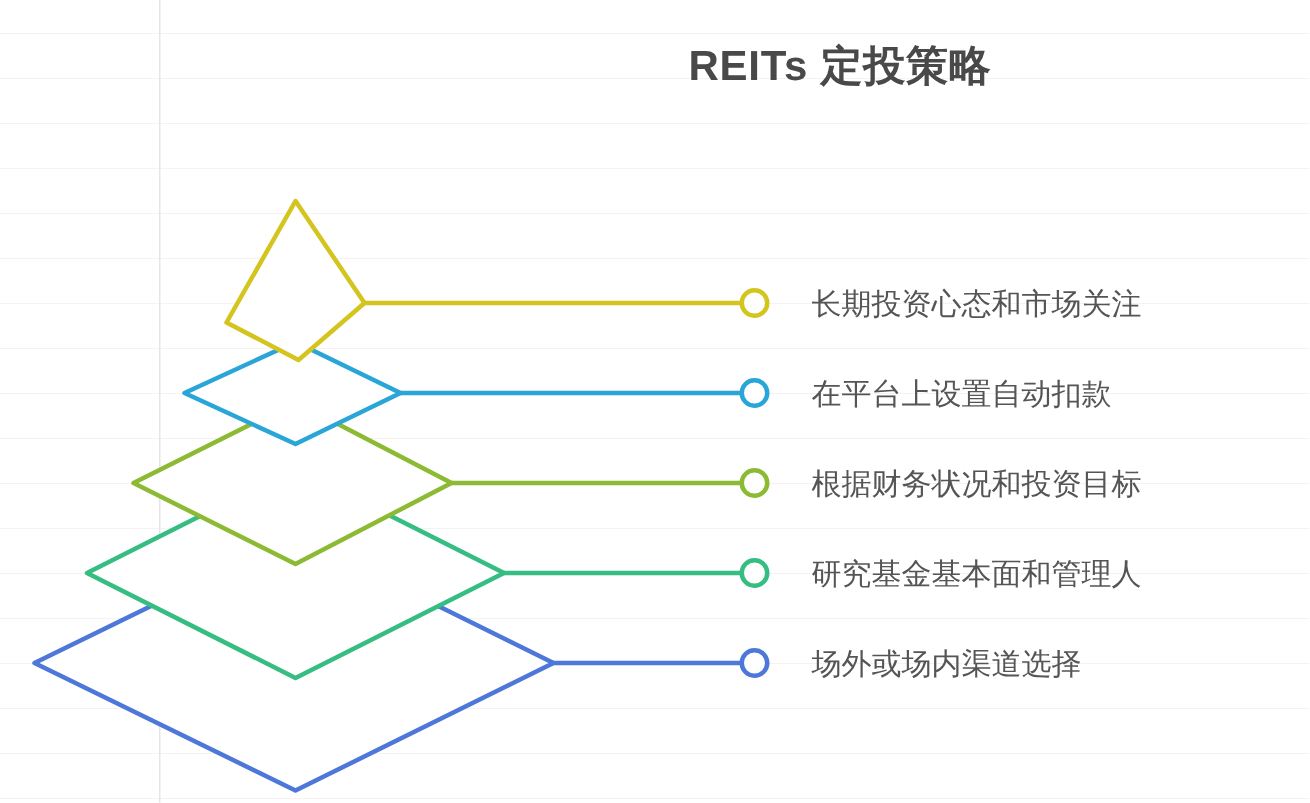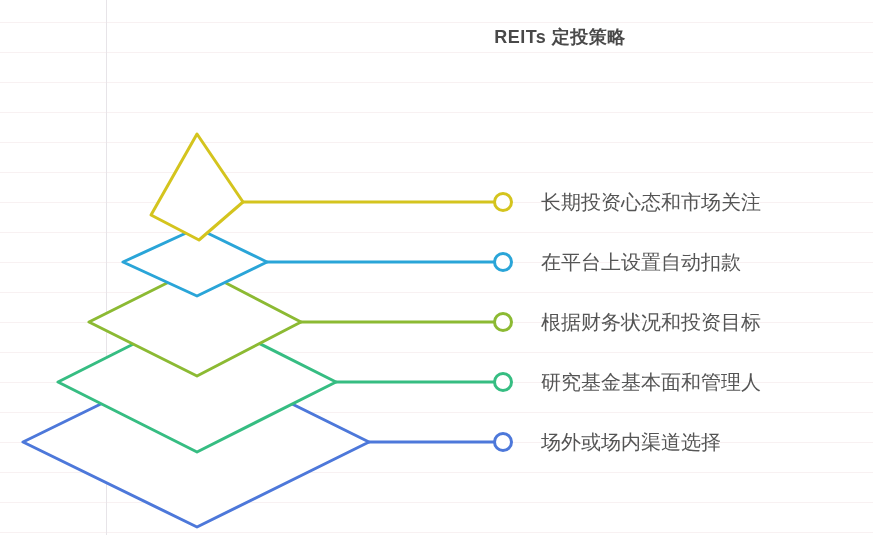--- a/index.html
+++ b/index.html
@@ -19,21 +19,21 @@
     );
     pointer-events: none;
   }
   .vaxis {
     position: absolute; left: 106px; top: 0; width: 1px; height: 535px;
     background: #e7e4e8; pointer-events: none;
   }
   .title {
     position: absolute; left: 560px; top: 25px;
     transform: translateX(-50%);
-    font-size: 18px; font-weight: 700; color: #494949;
+    font-size: 28px; font-weight: 700; color: #494949;
     letter-spacing: 0.5px; white-space: nowrap;
   }
   svg.diagram { position: absolute; left: 0; top: 0; }
   svg.diagram text {
     font-family: "Liberation Sans", "DejaVu Sans", sans-serif;
     font-size: 20px; fill: #555555;
   }
 </style>
 </head>
 <body>

